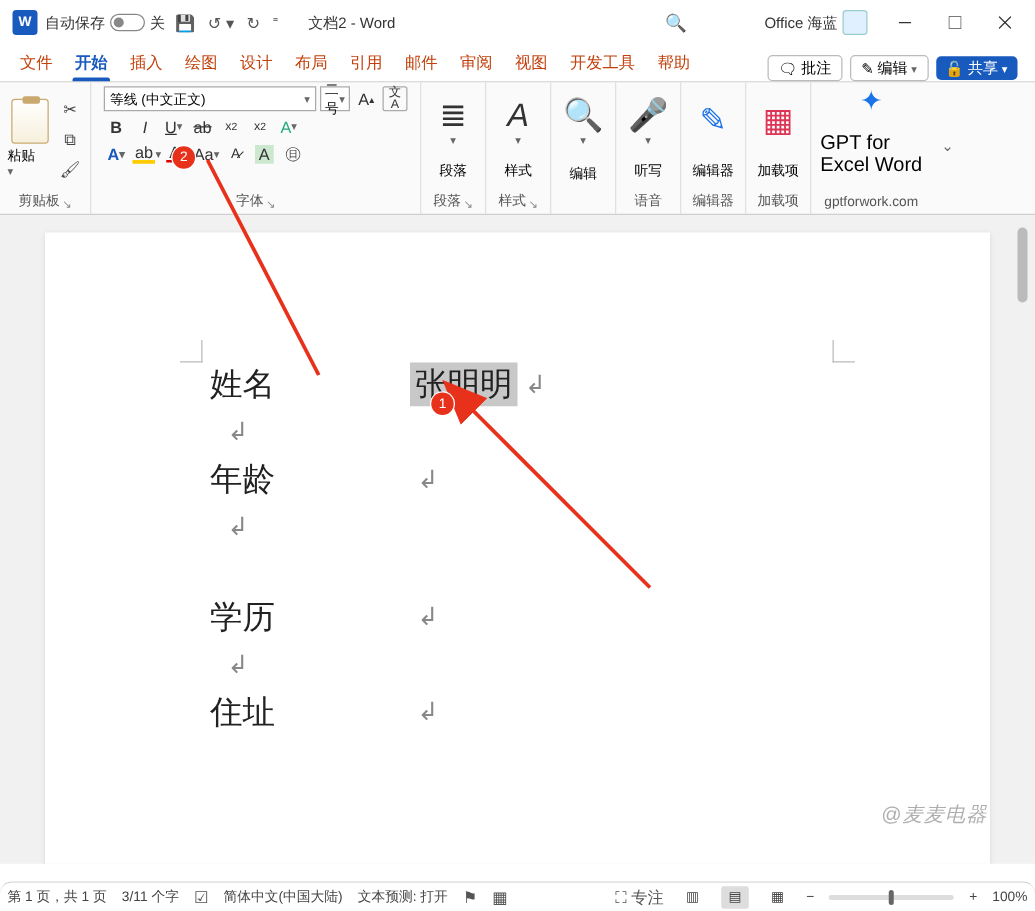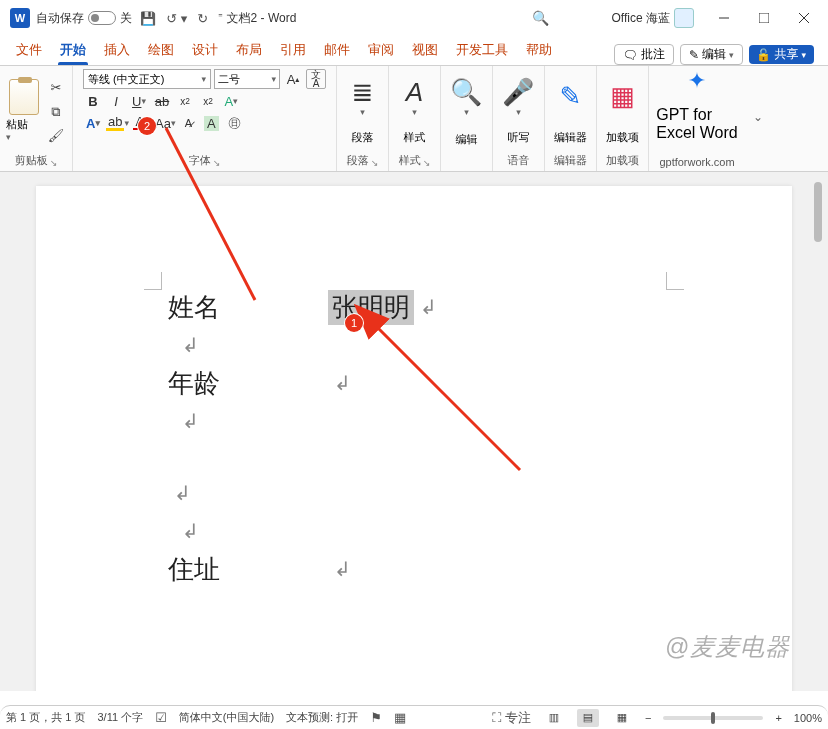--- a/index.html
+++ b/index.html
@@ -5,21 +5,21 @@
 * { margin: 0; padding: 0; box-sizing: border-box; font-family: "Microsoft YaHei", "Segoe UI", sans-serif; }
 body { background: #fff; width: 828px; height: 729px; overflow: hidden; position: relative; }
 
 .titlebar { height: 36px; display: flex; align-items: center; padding: 0 4px; font-size: 12px; color: #333; }
 .titlebar .word-icon { width: 20px; height: 20px; background: #185abd; color: #fff; border-radius: 3px; display: flex; align-items: center; justify-content: center; font-size: 11px; font-weight: bold; margin: 0 6px; }
 .titlebar .autosave { display: flex; align-items: center; gap: 4px; margin-right: 8px; }
 .titlebar .toggle { width: 28px; height: 14px; border: 1px solid #888; border-radius: 8px; position: relative; background: #fff; }
 .titlebar .toggle::after { content: ""; position: absolute; width: 8px; height: 8px; border-radius: 50%; background: #888; left: 2px; top: 2px; }
 .titlebar .qat { display: flex; align-items: center; gap: 10px; }
 .titlebar .qat span { color: #555; font-size: 13px; cursor: pointer; }
-.titlebar .doc-title { margin-left: 4px; flex: 0 0 auto; }
+.titlebar .doc-title { margin-left: 24px; flex: 0 0 auto; }
 .titlebar .spacer { flex: 1; }
 .titlebar .search-ico { margin: 0 20px; color: #555; font-size: 14px; }
 .titlebar .user { display: flex; align-items: center; gap: 4px; margin-right: 10px; margin-left: 42px; }
 .titlebar .avatar { width: 20px; height: 20px; background: #e1f0ff; border: 1px solid #9cc; border-radius: 3px; }
 .titlebar .win-btn { width: 40px; height: 28px; display: flex; align-items: center; justify-content: center; color: #333; font-size: 11px; }
 .win-btn svg { width: 10px; height: 10px; stroke: #333; stroke-width: 1; fill: none; }
 
 .tabs { height: 30px; display: flex; align-items: flex-end; padding: 0 14px; font-size: 13px; gap: 14px; border-bottom: 1px solid #d0d0d0; }
 .tabs .tab { padding: 4px 2px 6px 2px; cursor: pointer; color: #c2410c; }
 .tabs .tab.active { color: #185abd; font-weight: 600; position: relative; }
@@ -37,21 +37,21 @@
 .clipboard .body { align-items: center; }
 .paste-btn { width: 36px; text-align: left; font-size: 11px; }
 .paste-btn .ico { width: 30px; height: 36px; border: 1px solid #c9a96e; background: linear-gradient(#fff,#f7f0dc); border-radius: 3px; margin: 2px auto; position: relative; }
 .paste-btn .ico::before { content:""; position:absolute; top:-3px; left:8px; width:14px; height:6px; background:#c9a96e; border-radius:2px; }
 .mini-col { display: flex; flex-direction: column; gap: 6px; padding-top: 4px; }
 .mini-col span { width: 20px; height: 18px; display:flex;align-items:center;justify-content:center; font-size: 13px; color:#444; }
 
 .font-grp { width: 264px; }
 .font-row { display: flex; gap: 3px; margin: 1px 4px; align-items: center; }
 .font-name { flex:1; height: 20px; border: 1px solid #aaa; font-size: 11px; padding: 0 4px; display:flex;align-items:center;justify-content:space-between; background:#fff; }
-.font-size { width: 66px; height: 20px; border: 1px solid #aaa; font-size: 11px; padding: 0 3px; display:flex;align-items:center;justify-content:space-between; background:#fff; }
+.font-size { width: 24px; height: 20px; border: 1px solid #aaa; font-size: 11px; padding: 0 3px; display:flex;align-items:center;justify-content:space-between; background:#fff; }
 .fbtn { min-width: 20px; height: 20px; display:flex;align-items:center;justify-content:center; font-size: 13px; color:#333; cursor:pointer; border-radius:2px; }
 .fbtn.sup { font-size:10px; }
 .fbtn .und { border-bottom: 2px solid #d00; padding: 0 2px; display:inline-block; line-height:12px; }
 .fbtn .undy { border-bottom: 3px solid #fc0; padding: 0 2px; display:inline-block; line-height:12px; }
 .fbtn .hlb { background:#cce8cf; padding: 0 3px; }
 .fbtn.blue { color:#185abd; font-weight:bold; }
 .font-body { display:flex; flex-direction:column; width:100%; position: relative; }
 
 .big-grp { width: 52px; }
 .big-grp .ico { font-size: 26px; color:#333; height: 56px; display:flex; flex-direction:column; align-items:center; justify-content:center; }
@@ -81,21 +81,21 @@
 .arrow-svg { position:absolute; top:0; left:0; pointer-events:none; z-index:40; }
 
 .statusbar { position:absolute; bottom:0; left:0; right:0; height:24px; border-top:1px solid #ccc; display:flex; align-items:center; font-size:11px; color:#444; padding: 0 6px; gap: 12px; background:#fff;border-radius:10px; }
 .statusbar .sp { flex:1; }
 .statusbar .ico { font-size:13px; color:#555; }
 .statusbar .zoom-slider { width: 100px; height:4px; background:#ddd; position:relative; border-radius:2px; }
 .statusbar .zoom-slider::after { content:""; position:absolute; left:48px; top:-4px; width:4px; height:12px; background:#666; border-radius:2px; }
 .view-btn { width:22px; height:18px; display:flex; align-items:center; justify-content:center; }
 .view-btn.act { background:#ddd; border-radius:2px; }
 
-.watermark { position:absolute; right: 38px; bottom: 28px; font-size: 24px; color: rgba(120,120,120,.6); font-style: italic; letter-spacing:1px; z-index: 30; }
+.watermark { position:absolute; right: 38px; bottom: 28px; font-size: 16px; color: rgba(120,120,120,.6); font-style: italic; letter-spacing:1px; z-index: 30; }
 .caret { font-size:9px; color:#666; }
 </style>
 </head>
 <body>
 
 <div class="titlebar">
   <div class="word-icon">W</div>
   <div class="autosave">
     <span>自动保存</span>
     <span class="toggle"></span>
@@ -300,20 +300,21 @@
         <div class="lab">年龄</div>
         <div class="cell">
             <span class="ret">↲</span>
           </div>
       </div>
       <div class="br">
           <span class="ret">↲</span>
         </div>
       <div class="br">&nbsp;</div>
       <div class="row">
+        <div class="lab">学历</div>
         <div class="cell">
             <span class="ret">↲</span>
           </div>
       </div>
       <div class="br">
           <span class="ret">↲</span>
         </div>
       <div class="row">
         <div class="lab">住址</div>
         <div class="cell">

